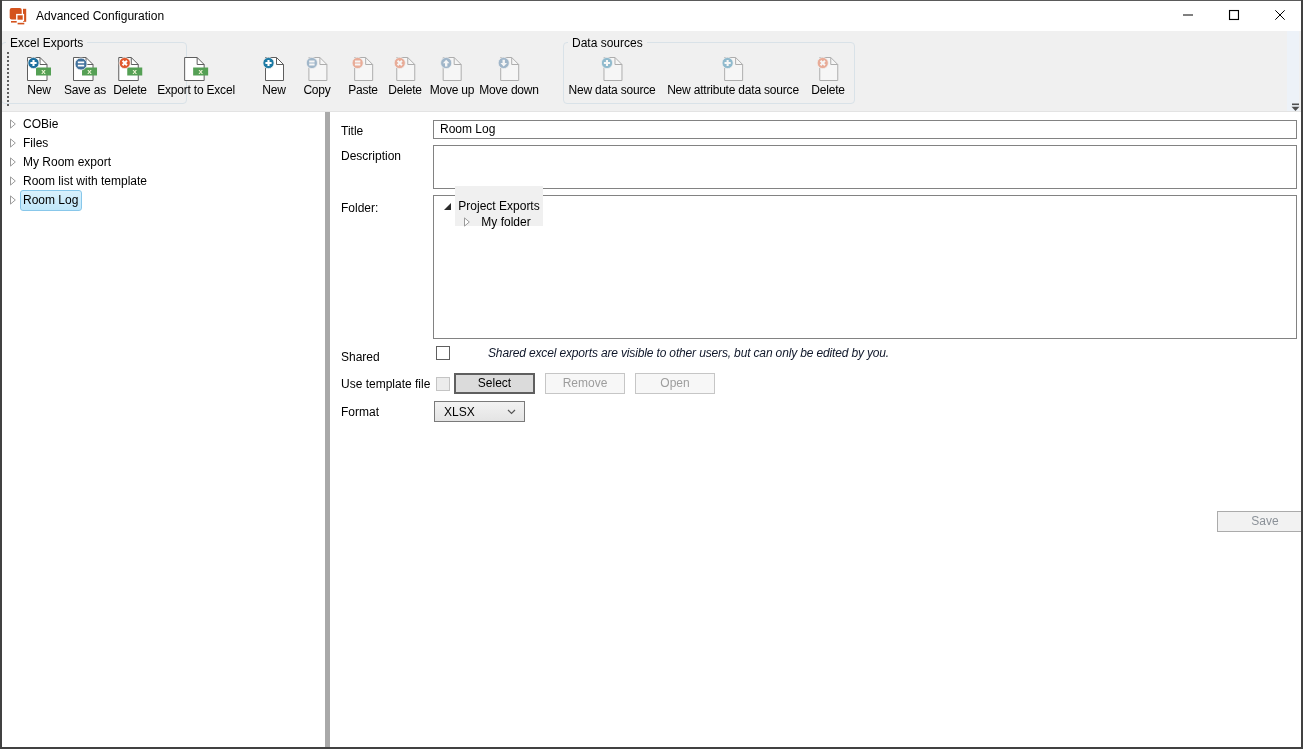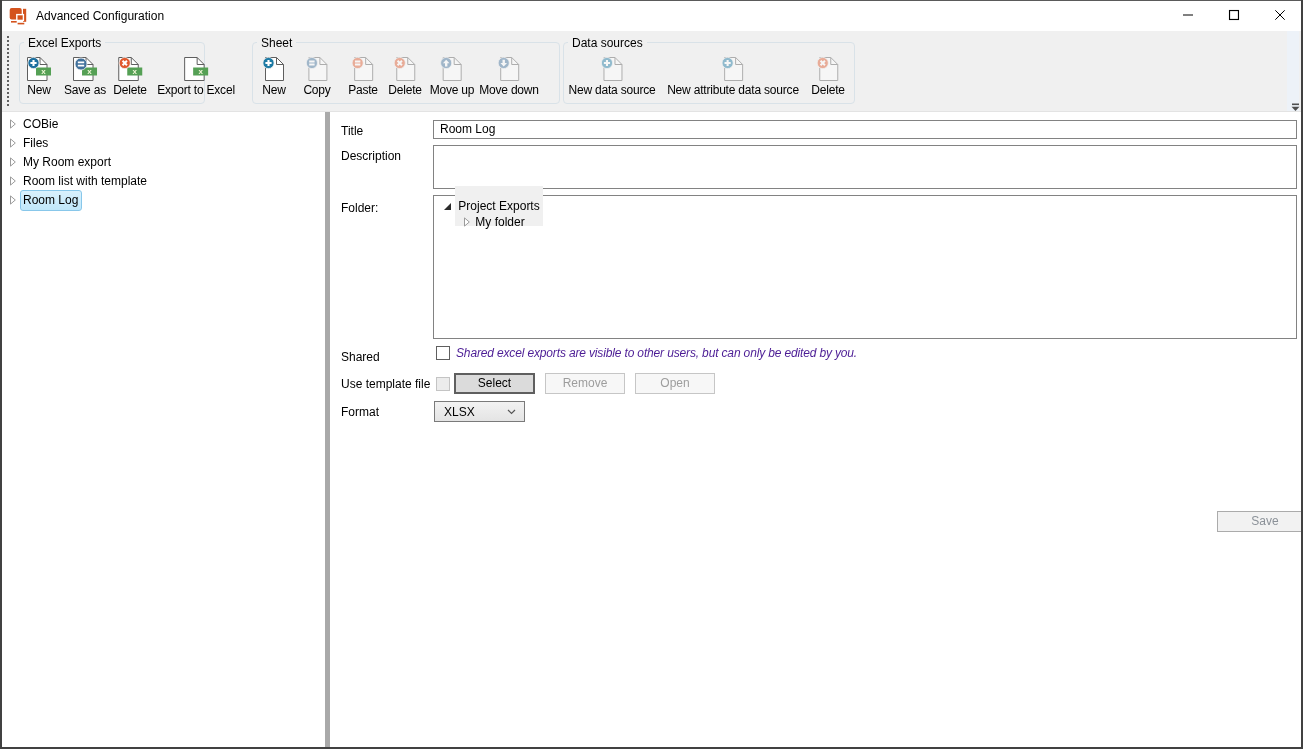--- a/index.html
+++ b/index.html
@@ -22,21 +22,21 @@
 #wtitle { position:absolute; left:36px; top:9px; font-size:12px; color:#000; }
 .capbtn { position:absolute; top:0; width:45px; height:30px; }
 #btnmin { left:1165px; } #btnmax { left:1211px; } #btnclose { left:1257px; }
 .capbtn svg { position:absolute; left:50%; top:50%; transform:translate(-50%,-50%); }
 
 #toolbar { position:absolute; left:0; top:31px; width:1303px; height:81px; background:#f0f0f0; border-bottom:1px solid #e3e3e3; }
 #grip { position:absolute; left:7px; top:5px; width:2px; height:71px;
   background:repeating-linear-gradient(to bottom,#616161 0 2px, transparent 2px 4px); }
 .grp { position:absolute; top:11px; height:62px; border:1px solid #d9e2e8; border-radius:4px; }
 .grp .glabel { position:absolute; top:-7px; left:4px; background:#f0f0f0; padding:0 4px; font-size:12px; color:#000; white-space:nowrap; }
-#grp1 { left:19px;  width:186px; }
+#grp1 { left:1px;  width:186px; }
 #grp2 { left:252px; width:308px; }
 #grp3 { left:563px; width:292px; }
 .tbtn { position:absolute; top:26px; text-align:center; transform:translateX(-50%); white-space:nowrap; }
 .tbtn .lbl { display:block; margin-top:-1px; font-size:12px; color:#000; letter-spacing:-0.2px; }
 .dis { opacity:0.45; }
 #overflow { position:absolute; left:1291px; top:70px; }
 #ovstrip { position:absolute; left:1287px; top:0; width:12px; height:80px; background:#edf2f8; }
 
 #content { position:absolute; left:0; top:112px; width:1303px; height:635px; background:#fff; }
 #splitter { position:absolute; left:325px; top:112px; width:5px; height:635px; background:#a9a9a9; }
@@ -62,21 +62,21 @@
 
 .btn { position:absolute; height:21px; font-size:12px; text-align:center; line-height:19px; }
 #btnselect { left:454px; top:373px; width:81px; background:#dbdbdb; border:2px solid #5f5f5f; line-height:16px; color:#000; }
 #btnremove { left:545px; top:373px; width:80px; background:#f7f7f7; border:1px solid #c6c6c6; color:#9d9d9d; }
 #btnopen   { left:635px; top:373px; width:80px; background:#f7f7f7; border:1px solid #c6c6c6; color:#9d9d9d; }
 #btnsave   { left:1217px; top:511px; width:96px; background:#f2f2f2; border:1px solid #ababab; color:#8b9198; }
 
 #combo { position:absolute; left:434px; top:401px; width:91px; height:21px; background:linear-gradient(#f2f2f2,#e4e4e4); border:1px solid #7a7a7a; }
 #combo .val { position:absolute; left:9px; top:3px; }
 #combo .chev { position:absolute; right:8px; top:7px; }
-#shnote { position:absolute; left:456px; top:346px; font-style:italic; color:#4c1d95; letter-spacing:-0.15px; }
+#shnote { position:absolute; left:488px; top:346px; font-style:italic; color:#0f172a; letter-spacing:-0.15px; }
 </style>
 </head>
 <body>
 <div id="bT"></div>
 <div id="bL"></div>
 <div id="bR"></div>
 <div id="bB"></div>
 
 <div id="titlebar">
   <svg id="appicon" width="18" height="18" viewBox="0 0 18 18">
@@ -104,23 +104,20 @@
     </div>
 </div>
 
 <div id="toolbar">
   <div id="ovstrip"></div>
   <div id="grip"></div>
 
   <div class="grp" id="grp1">
       <span class="glabel">Excel Exports</span>
     </div>
-  <div class="grp" id="grp2">
-      <span class="glabel">Sheet</span>
-    </div>
   <div class="grp" id="grp3">
       <span class="glabel">Data sources</span>
     </div>
 
   <div class="tbtn" style="left:39px">
     <svg width="26" height="24" viewBox="0 0 26 24">
       <path d="M1.5 0.5 H14 L21 7.5 V23.5 H1.5 Z" fill="#fff" stroke="#5e5e5e"></path>
       <path d="M14 0.5 V7.5 H21" fill="none" stroke="#5e5e5e"></path>
       <rect x="10" y="10.5" width="15" height="8" fill="#55a055"></rect>
       <text x="17.5" y="17.3" font-size="8" font-weight="bold" fill="#f2f7d8" text-anchor="middle" font-family="Liberation Sans">x</text>
@@ -299,21 +296,21 @@
   <div class="frow" id="pexp">
     <svg width="9" height="9" viewBox="0 0 9 9" style="vertical-align:-1px">
         <path d="M8 1 V8 H1 Z" fill="#2b2b2b"></path>
       </svg>
     <span class="hl">Project Exports</span>
   </div>
   <div class="frow" id="myfold">
     <svg width="6" height="10" viewBox="0 0 6 10" style="vertical-align:-1px">
         <path d="M0.5 0.9 L5.3 5 L0.5 9.1 Z" fill="#fff" stroke="#9b9b9b"></path>
       </svg>
-    <span style="margin-left:2px">My folder</span>
+    <span style="margin-left:8px">My folder</span>
   </div>
 </div>
 
 <span class="flabel" style="left:341px; top:350px">Shared</span>
 <div class="cb" style="left:436px; top:346px"></div>
 <span id="shnote">Shared excel exports are visible to other users, but can only be edited by you.</span>
 
 <span class="flabel" style="left:341px; top:377px">Use template file</span>
 <div class="cbdis" style="left:436px; top:377px"></div>
 <div class="btn" id="btnselect">Select</div>

